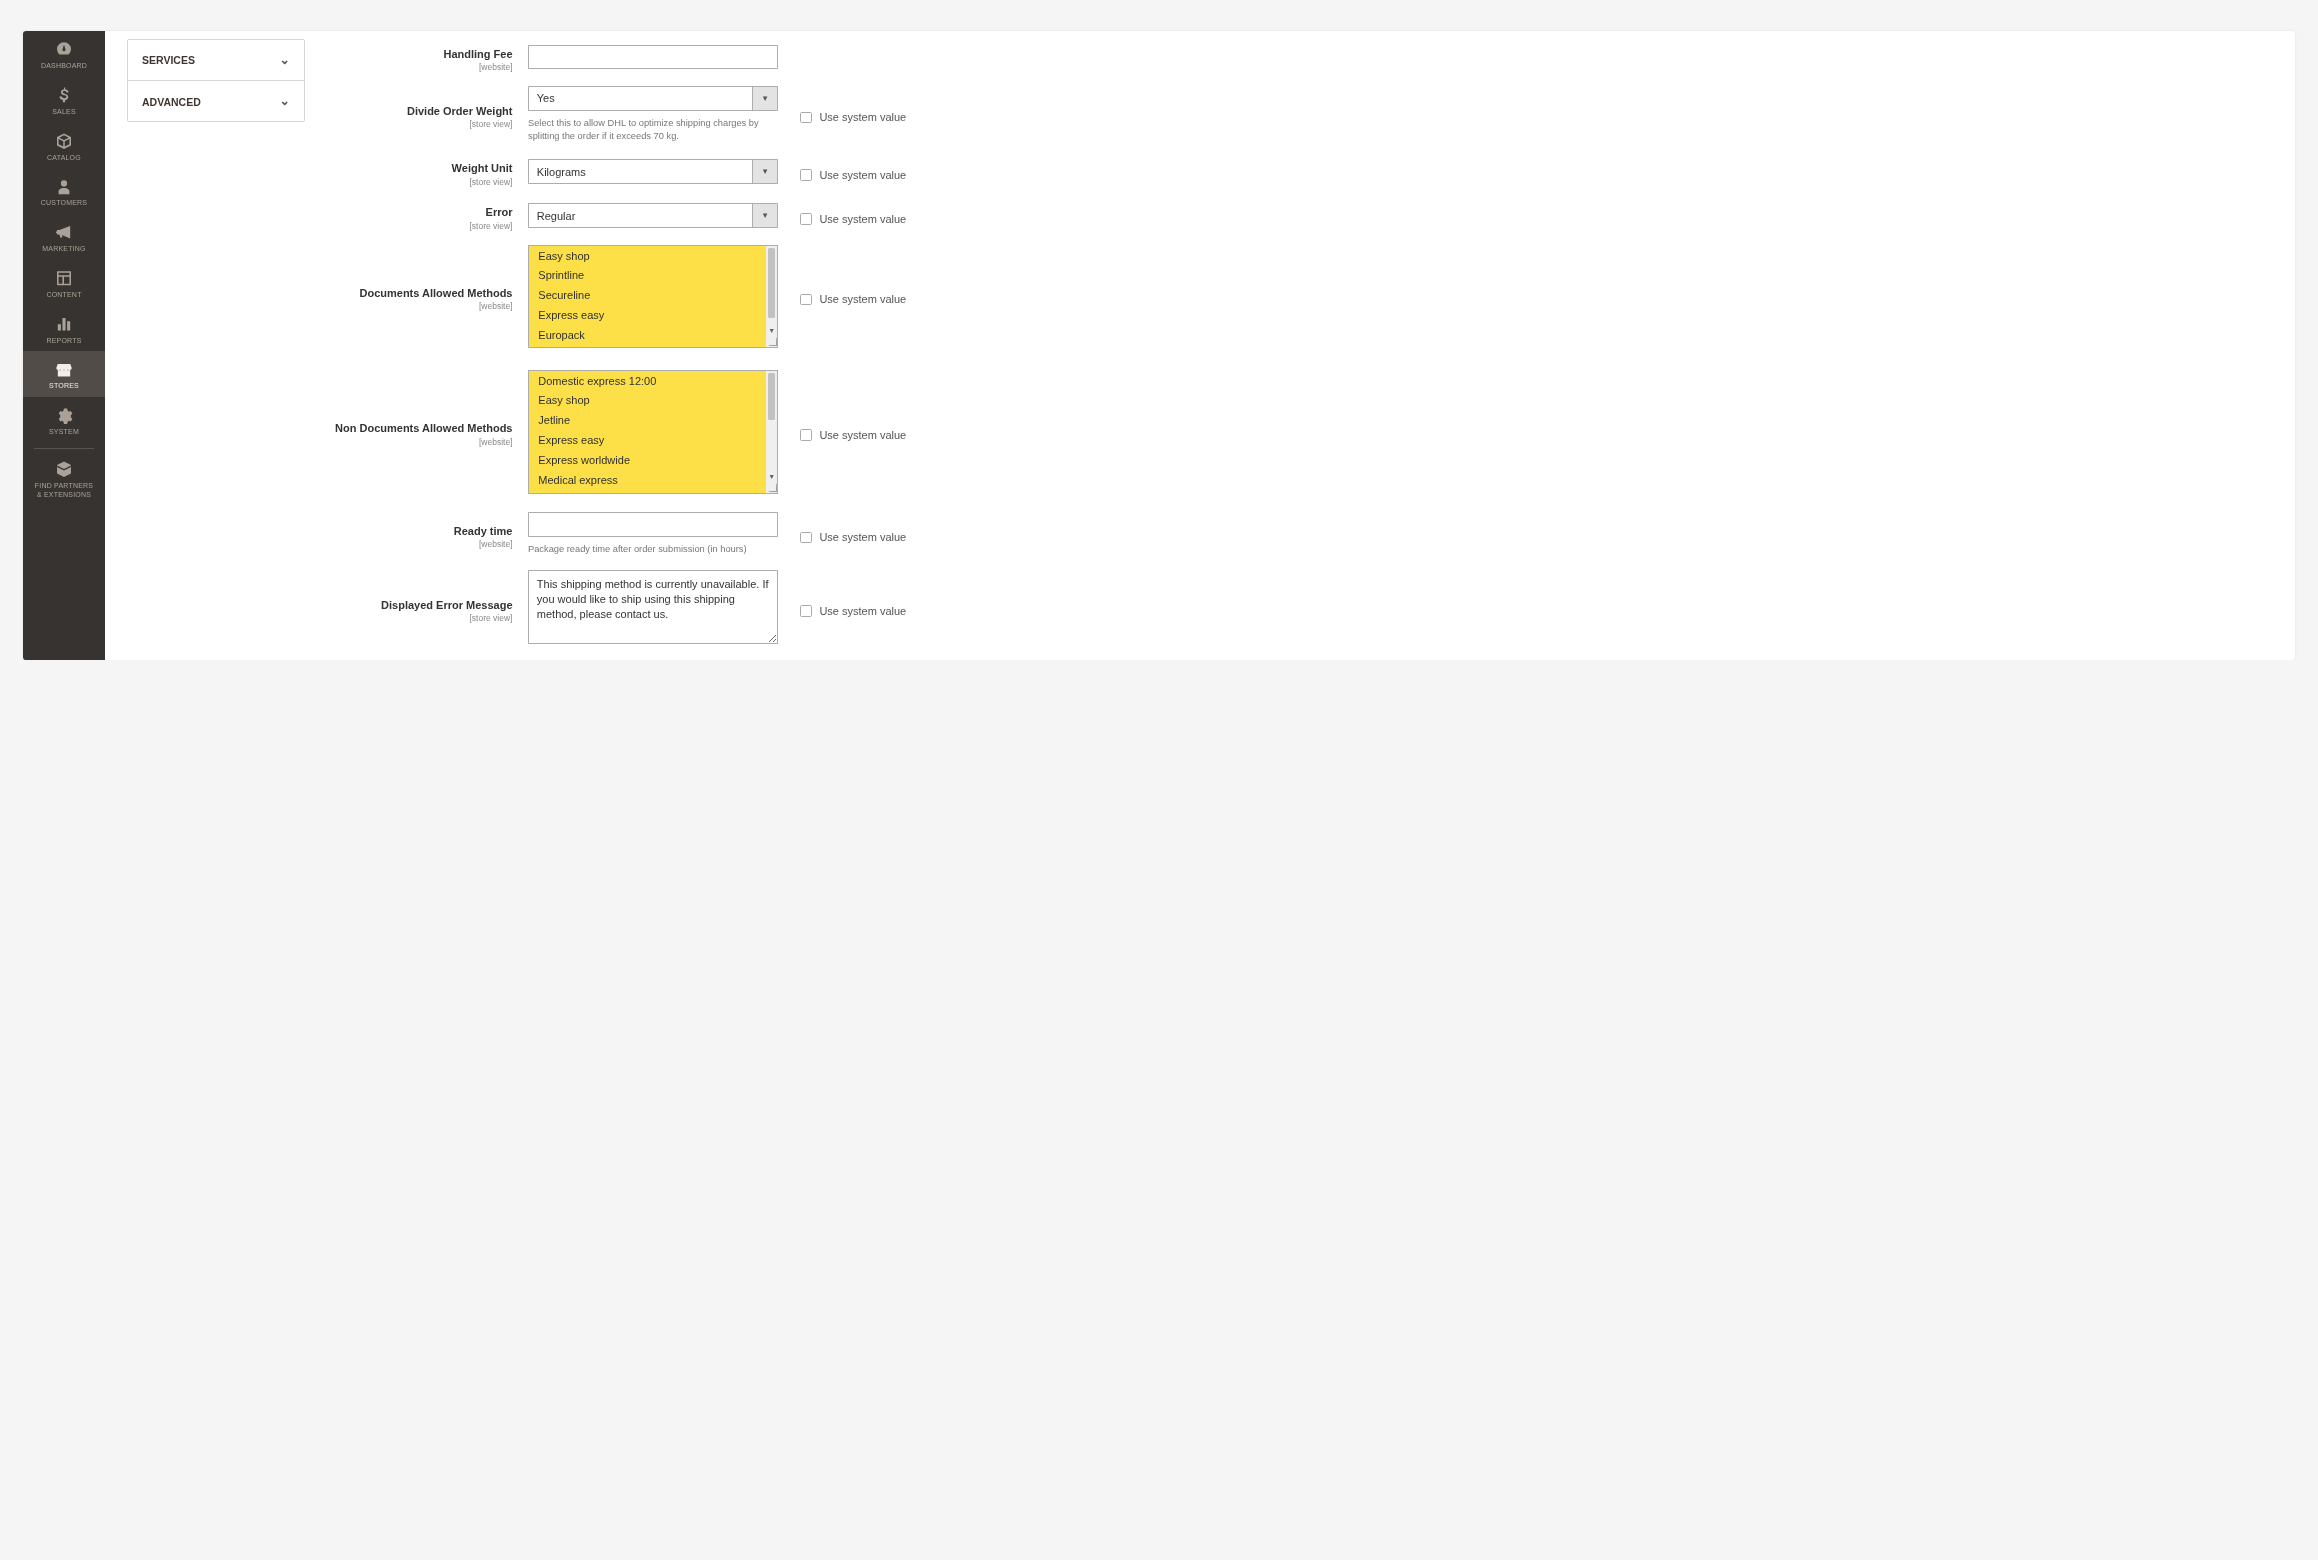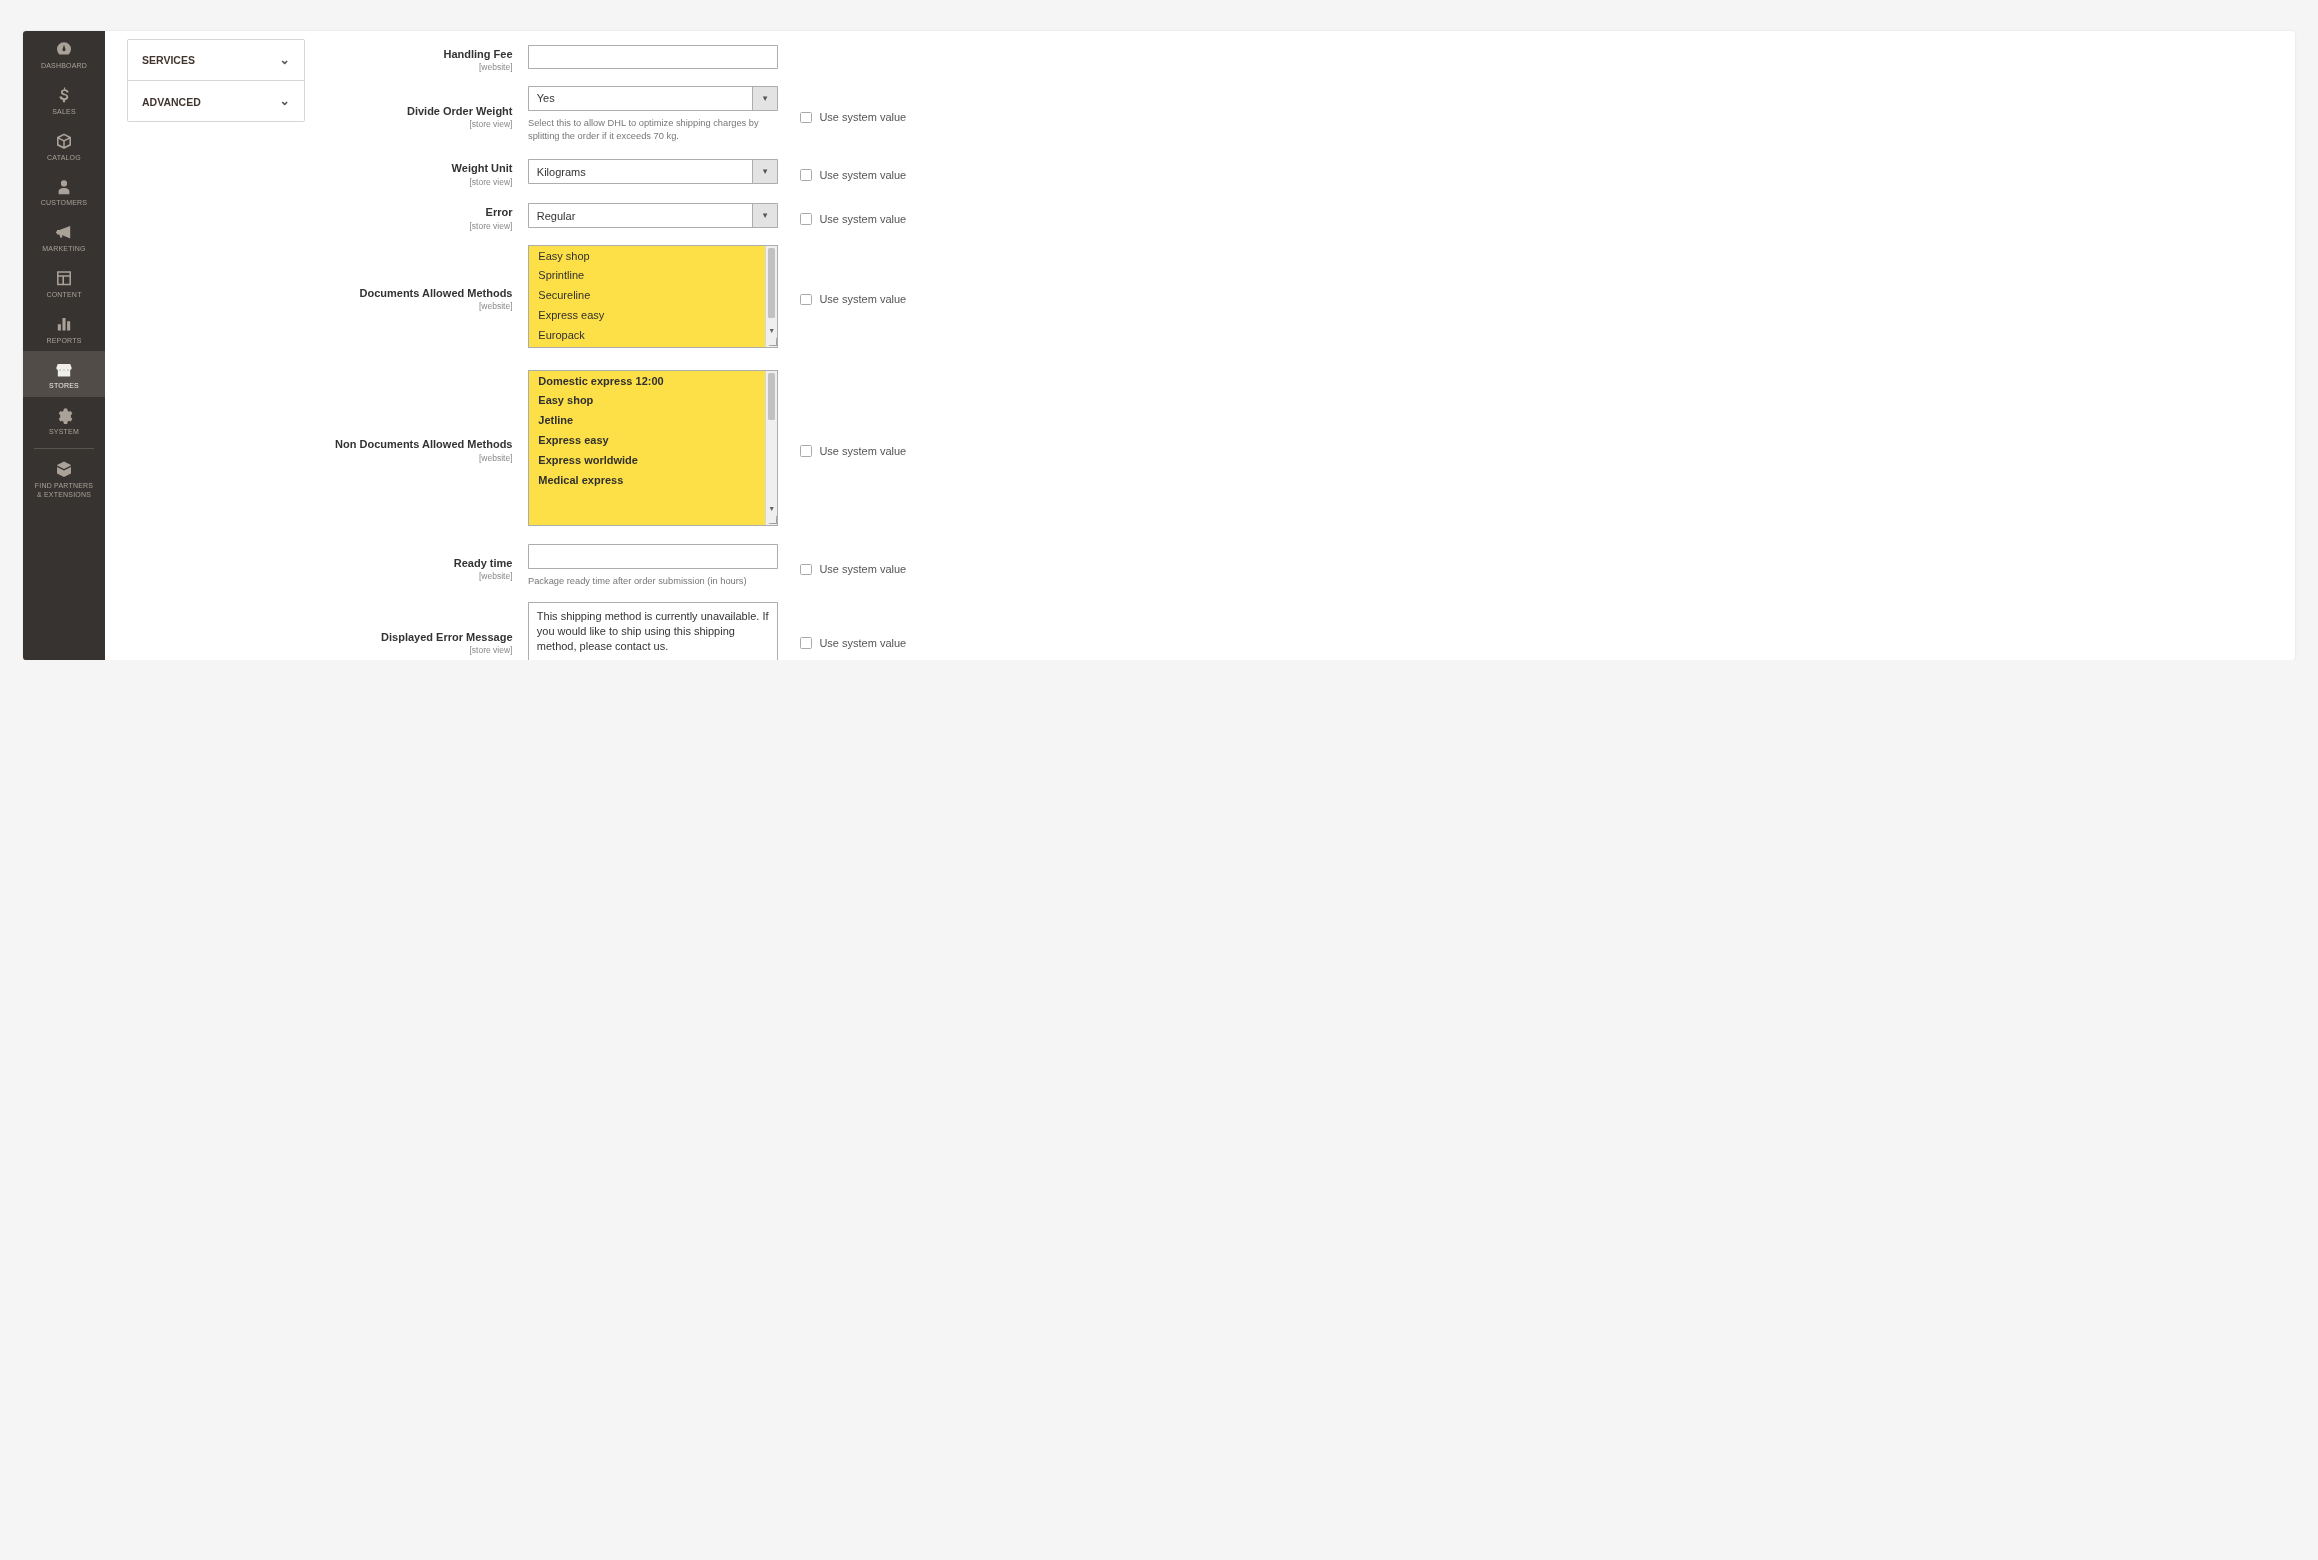--- a/index.html
+++ b/index.html
@@ -194,21 +194,21 @@
   left: 0; right: 0;
   text-align: center;
   font-size: 7px;
   color: #666;
 }
 .multiselect .sbar .resize {
   position: absolute;
   right: 0; bottom: 0;
   width: 9.3px; height: 9.3px;
 }
-.multiselect.tall .opts { height: 154px; font-weight: bold; }
+.multiselect.tall .opts { height: 122px; }
 </style>
 </head>
 <body>
 
 <div class="app-frame">
 
   <nav class="sidebar">
     <div class="nav-item">
       <svg viewBox="0 0 24 24">
           <path d="M12 3a9 9 0 0 0-9 9 9 9 0 0 0 3 6.7h12A9 9 0 0 0 21 12 9 9 0 0 0 12 3zm0 3 1.8 5.5a2 2 0 1 1-3.6 0z"></path>

